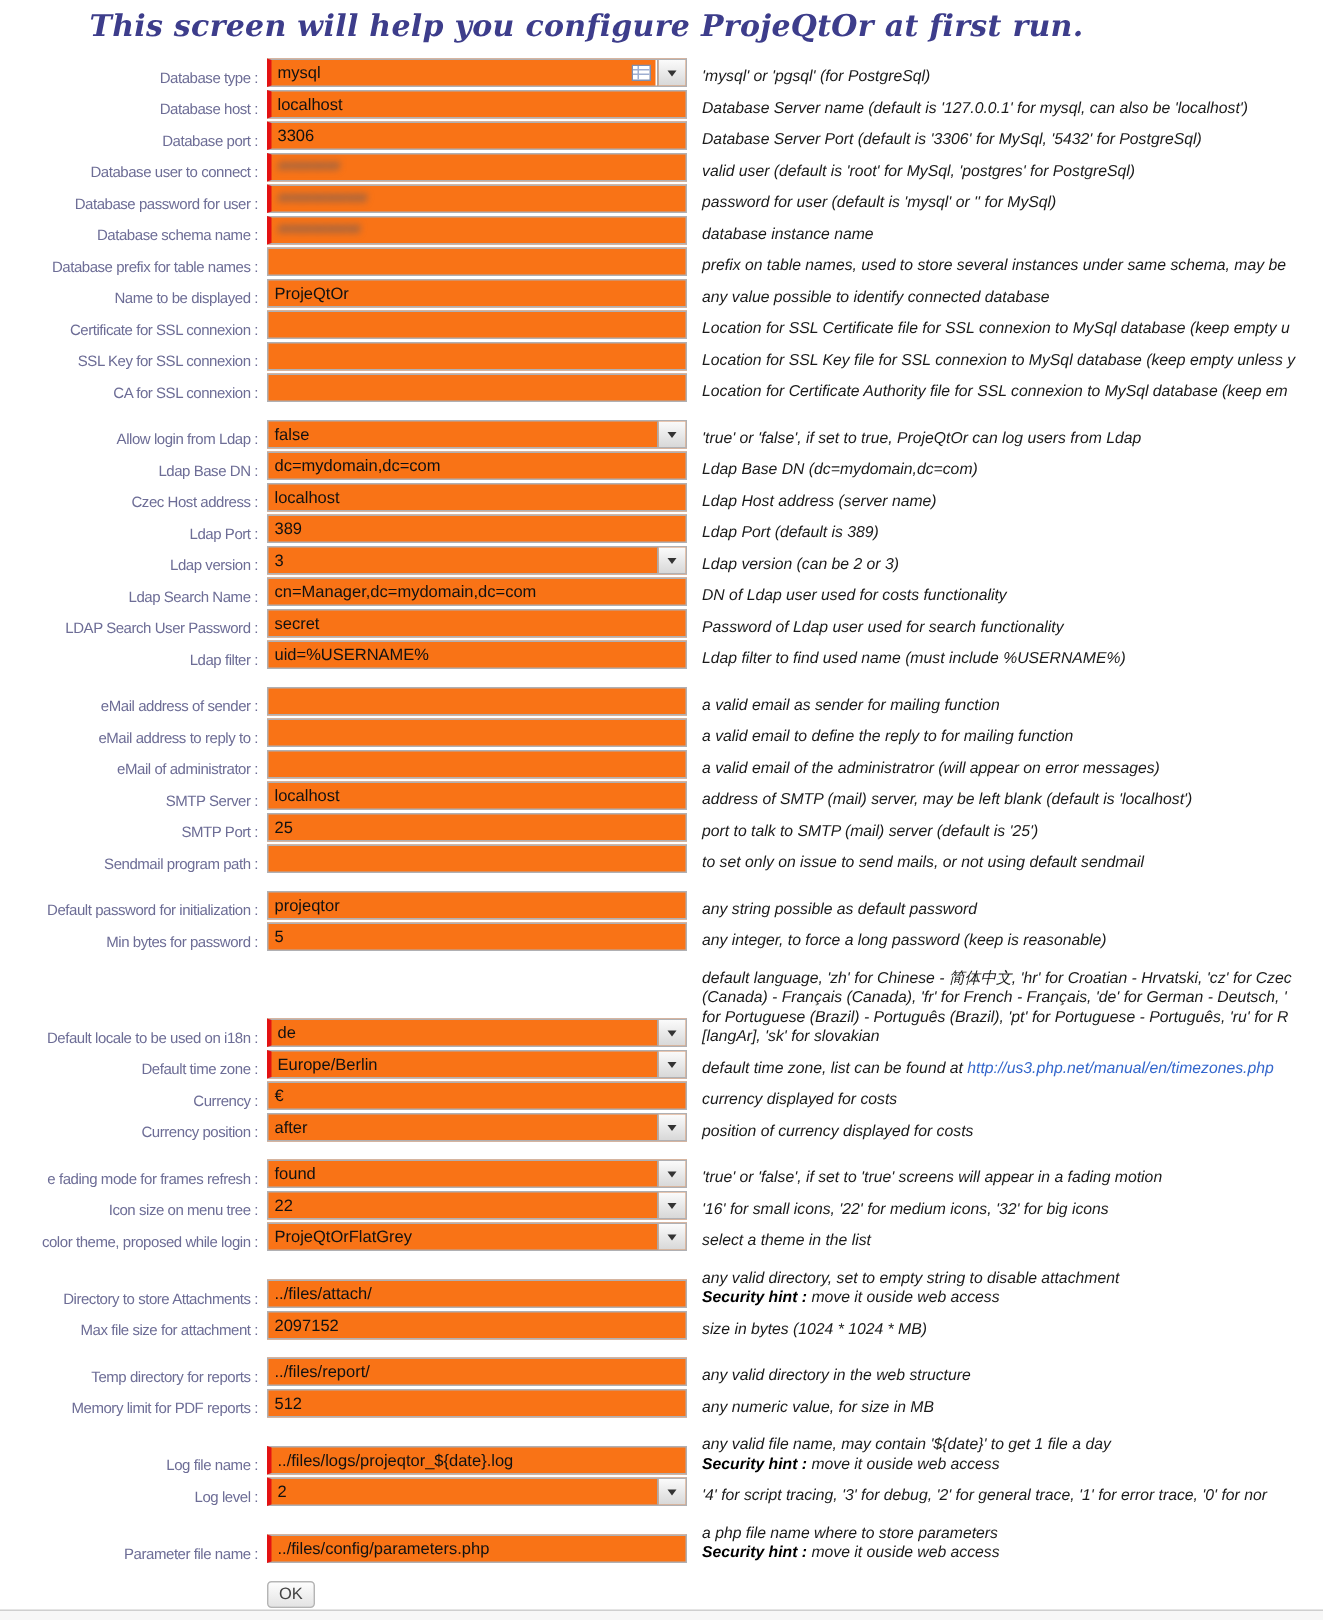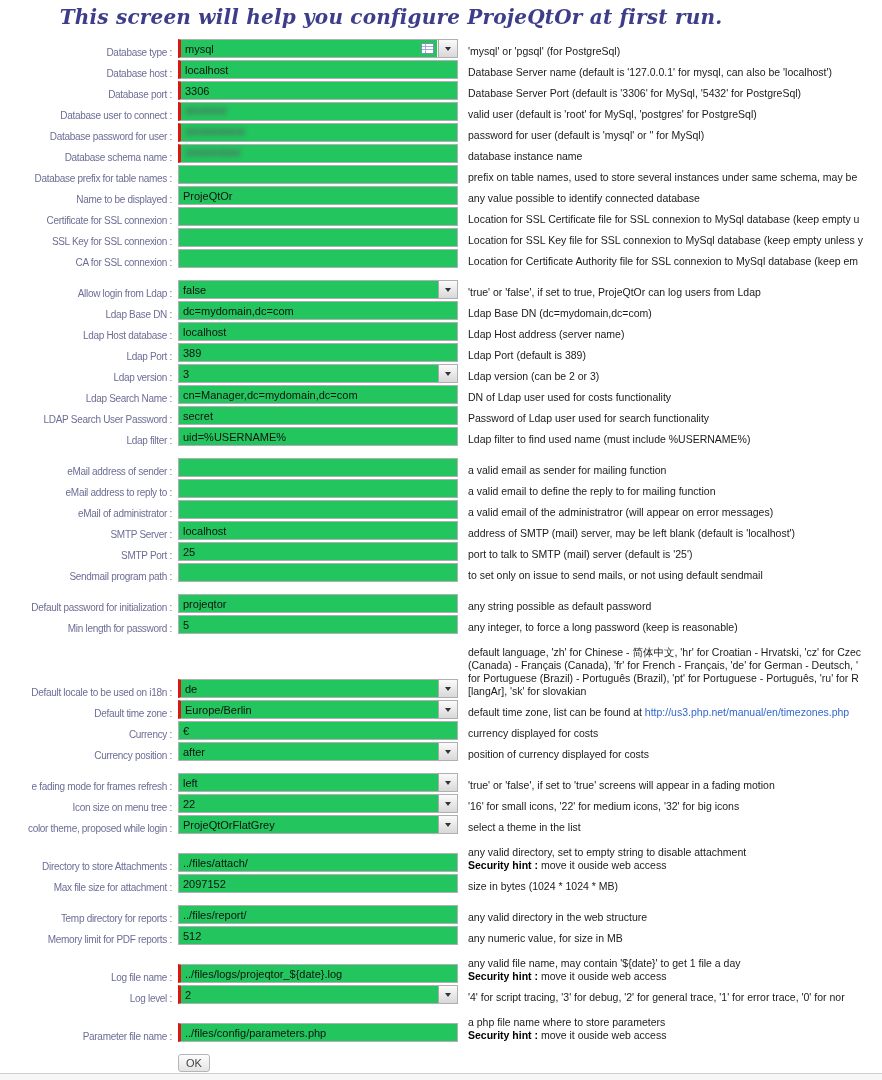--- a/index.html
+++ b/index.html
@@ -21,40 +21,40 @@
   .section{margin-bottom:12px;}
   .row{display:flex;align-items:flex-end;margin-bottom:2px;padding-left:6px;}
   .lbl{
     width:172px;flex:none;box-sizing:border-box;padding:4px 6px 0 0;
     display:flex;justify-content:flex-end;overflow:hidden;
     color:#6d6d96;font-size:10px;letter-spacing:-0.3px;white-space:nowrap;
   }
   .field{width:280px;flex:none;}
   .tin,.box,.sel{
     box-sizing:border-box;width:100%;height:19px;
-    border:1px solid #b0b0b3;background:#22c55e;
+    border:1px solid #b0b0b3;background:#f97316;
     font-family:"Liberation Sans","DejaVu Sans",sans-serif;
     font-size:11px;color:#111;
   }
   .tin{padding:1px 4px;outline:none;}
   .box{display:flex;align-items:center;padding:0 4px;}
   .masked{filter:blur(2px);color:#5a5a66;font-size:10px;letter-spacing:-1px;}
   .sel{display:flex;align-items:center;cursor:default;}
   .selval{flex:1;padding:0 4px;white-space:nowrap;overflow:hidden;}
   .listicon{flex:none;display:flex;align-items:center;margin-right:3px;cursor:pointer;}
   .ddbtn{
     flex:none;width:18px;align-self:stretch;
     border-left:1px solid #a8a8ab;
     background:linear-gradient(#fbfbfb,#d8d8d8);
     display:flex;align-items:center;justify-content:center;cursor:pointer;
   }
   .combo .ddbtn{margin-left:1px;box-shadow:-1px 0 0 #fff;}
   .caret{width:0;height:0;border-left:3.5px solid transparent;border-right:3.5px solid transparent;border-top:4.5px solid #333;}
   .req{border-left:3px solid #e31212;}
-  .help{margin-left:10px;padding-top:3px;white-space:nowrap;color:#1a1a1a;font-size:10.5px;}
+  .help{margin-left:10px;padding-top:3px;white-space:nowrap;color:#1a1a1a;font-size:10.5px;font-style:italic;}
   .hline{line-height:13px;}
   .hbold{font-weight:bold;color:#000;}
   .hlink{color:#3366cc;text-decoration:none;cursor:pointer;}
   .row.offset .field{margin-top:28px;}
   .row.offset .lbl{padding-top:0;}
   .row.topalign .help{padding-top:0;}
   #okrow{margin:7px 0 0 178px;}
   #ok-button{
     font-family:"Liberation Sans","DejaVu Sans",sans-serif;
     font-size:11px;color:#444;
@@ -221,21 +221,21 @@
         <div class="lbl">
           <span>Ldap Base DN :</span>
         </div>
         <div class="field"><input type="text" class="tin" value="dc=mydomain,dc=com" style=""></div>
         <div class="help">
           <div class="hline"><span>Ldap Base DN (dc=mydomain,dc=com)</span></div>
         </div>
       </div>
       <div class="row">
         <div class="lbl">
-          <span>Ldap Host database :</span>
+          <span>Czec Host address :</span>
         </div>
         <div class="field"><input type="text" class="tin" value="localhost" style=""></div>
         <div class="help">
           <div class="hline"><span>Ldap Host address (server name)</span></div>
         </div>
       </div>
       <div class="row">
         <div class="lbl">
           <span>Ldap Port :</span>
         </div>
@@ -349,21 +349,21 @@
         <div class="lbl">
           <span>Default password for initialization :</span>
         </div>
         <div class="field"><input type="text" class="tin" value="projeqtor" style=""></div>
         <div class="help">
           <div class="hline"><span>any string possible as default password</span></div>
         </div>
       </div>
       <div class="row">
         <div class="lbl">
-          <span>Min length for password :</span>
+          <span>Min bytes for password :</span>
         </div>
         <div class="field"><input type="text" class="tin" value="5" style=""></div>
         <div class="help">
           <div class="hline"><span>any integer, to force a long password (keep is reasonable)</span></div>
         </div>
       </div>
     </div>
     <div class="section">
       <div class="row offset topalign">
         <div class="lbl">
@@ -426,21 +426,21 @@
         </div>
       </div>
     </div>
     <div class="section">
       <div class="row">
         <div class="lbl">
           <span>e fading mode for frames refresh :</span>
         </div>
         <div class="field">
           <div class="sel">
-            <span class="selval">left</span>
+            <span class="selval">found</span>
             <span class="ddbtn">
               <span class="caret"></span>
             </span>
           </div>
         </div>
         <div class="help">
           <div class="hline"><span>'true' or 'false', if set to 'true' screens will appear in a fading motion</span></div>
         </div>
       </div>
       <div class="row">

